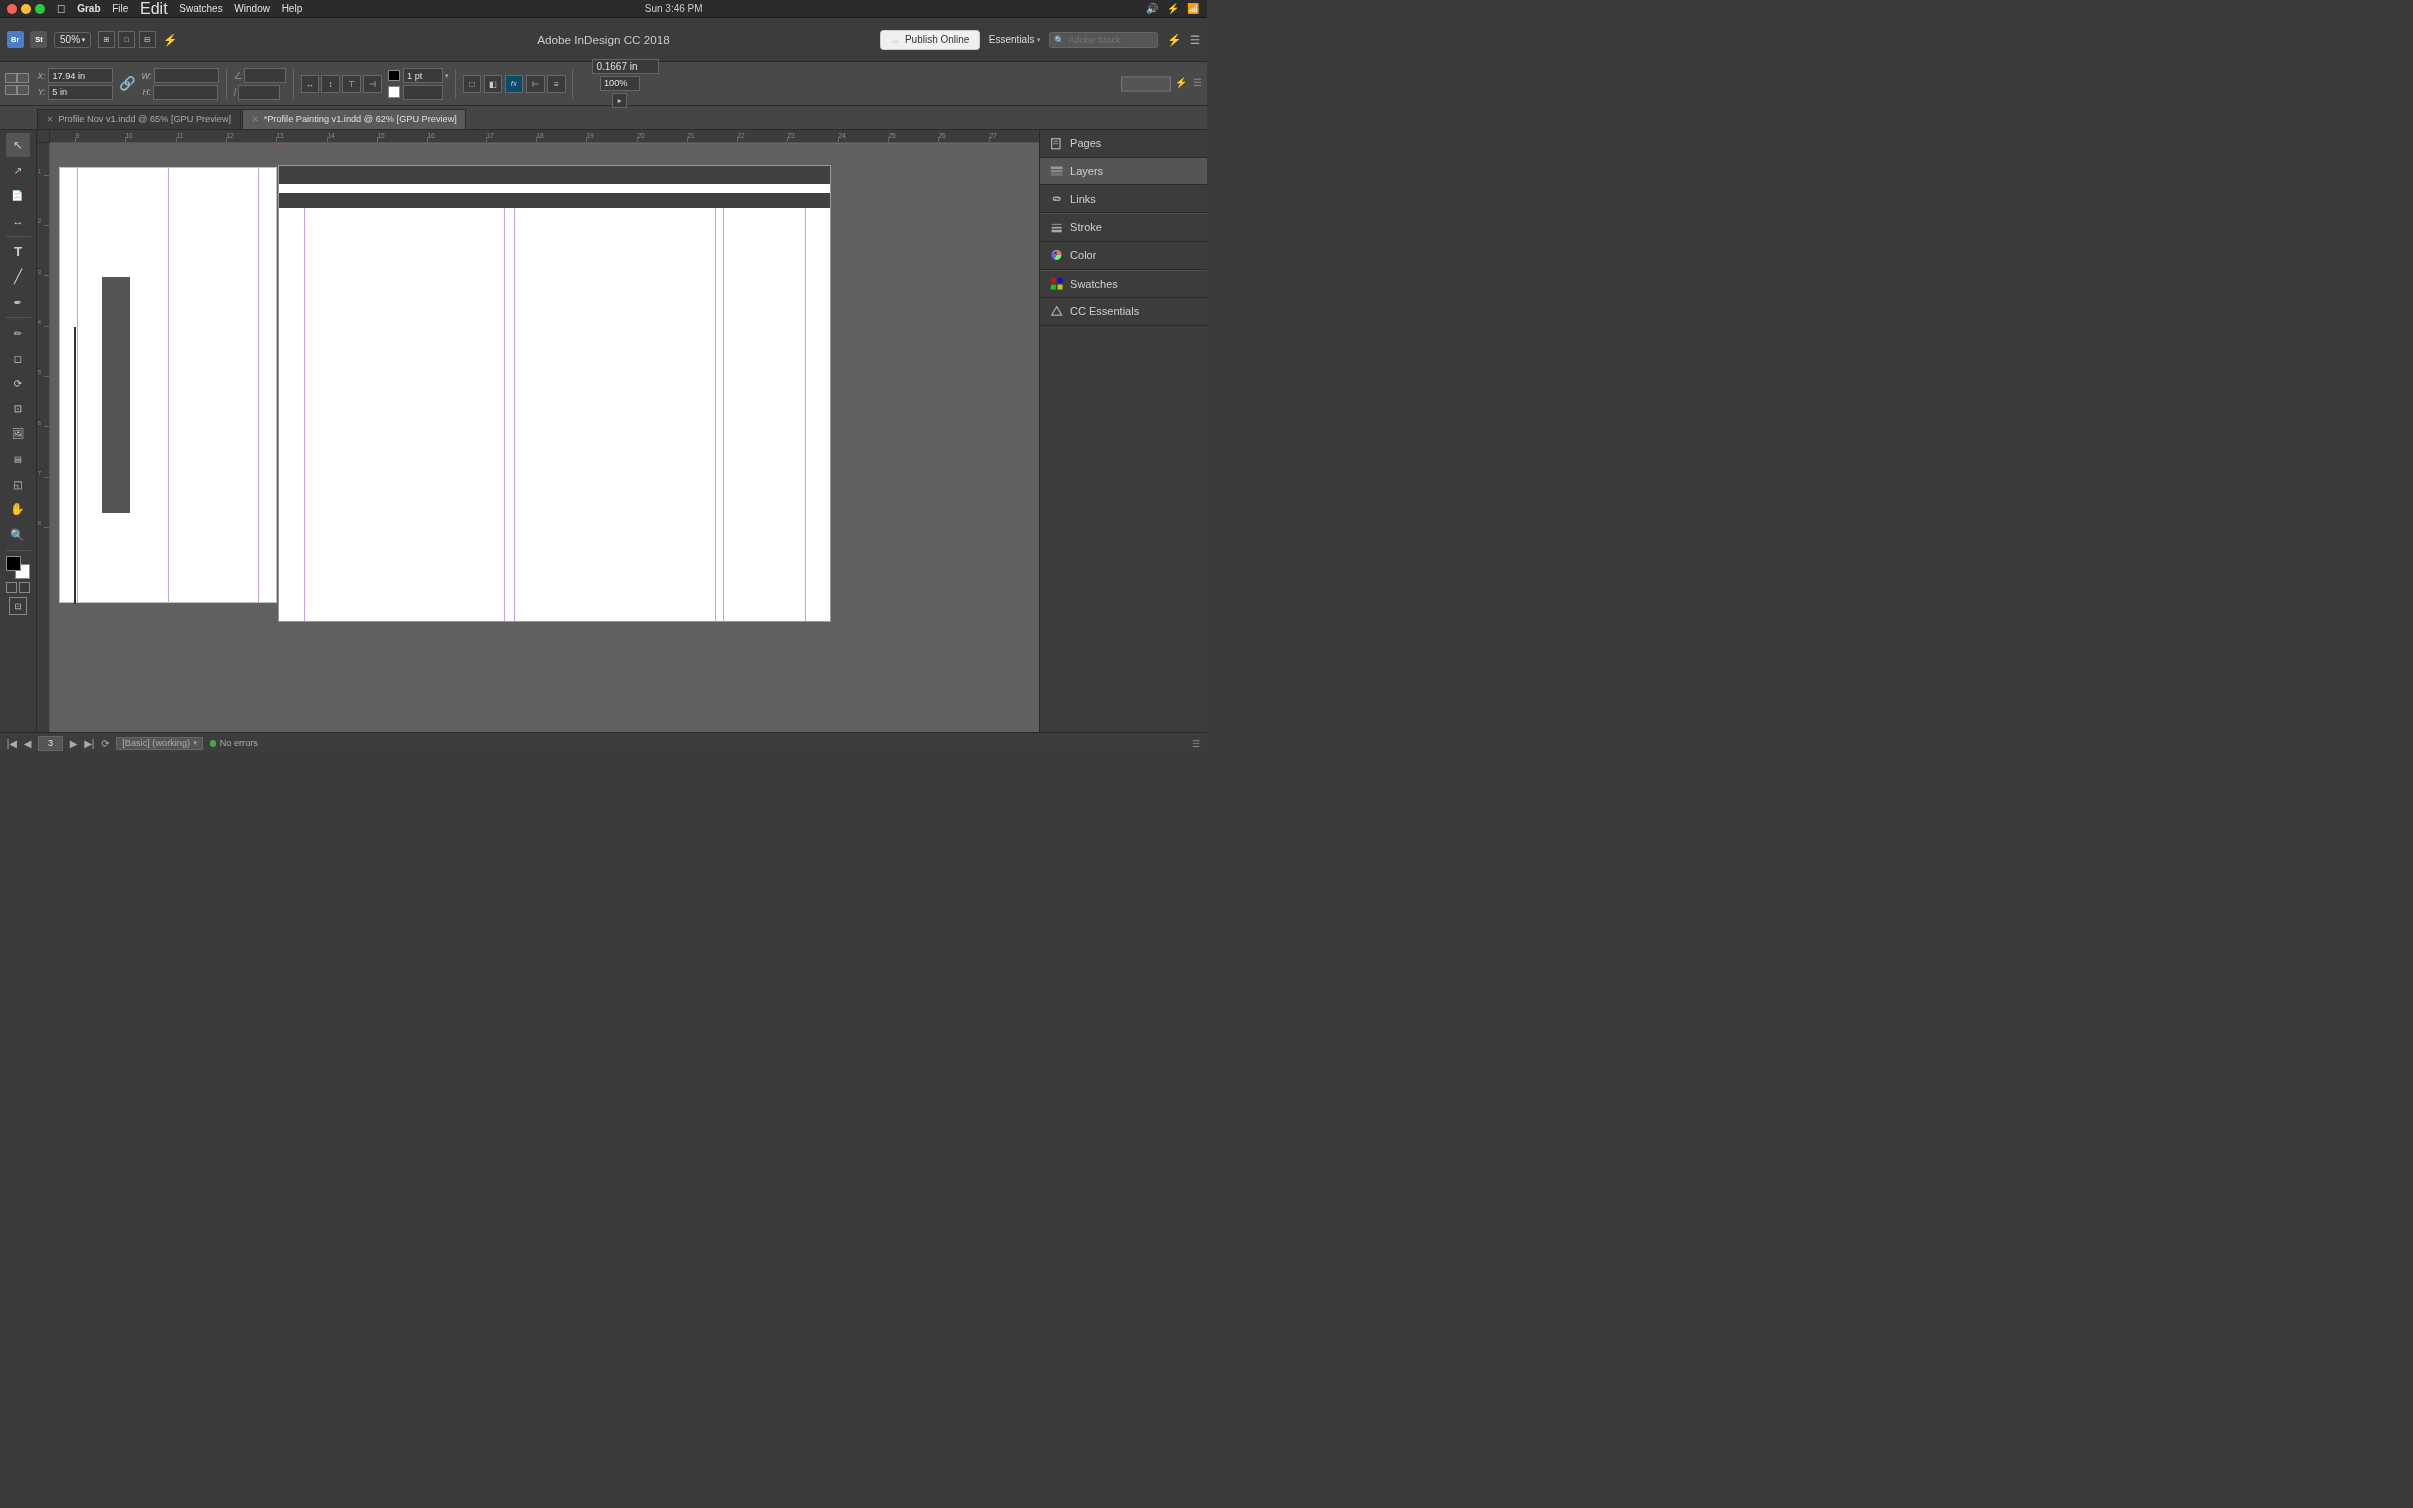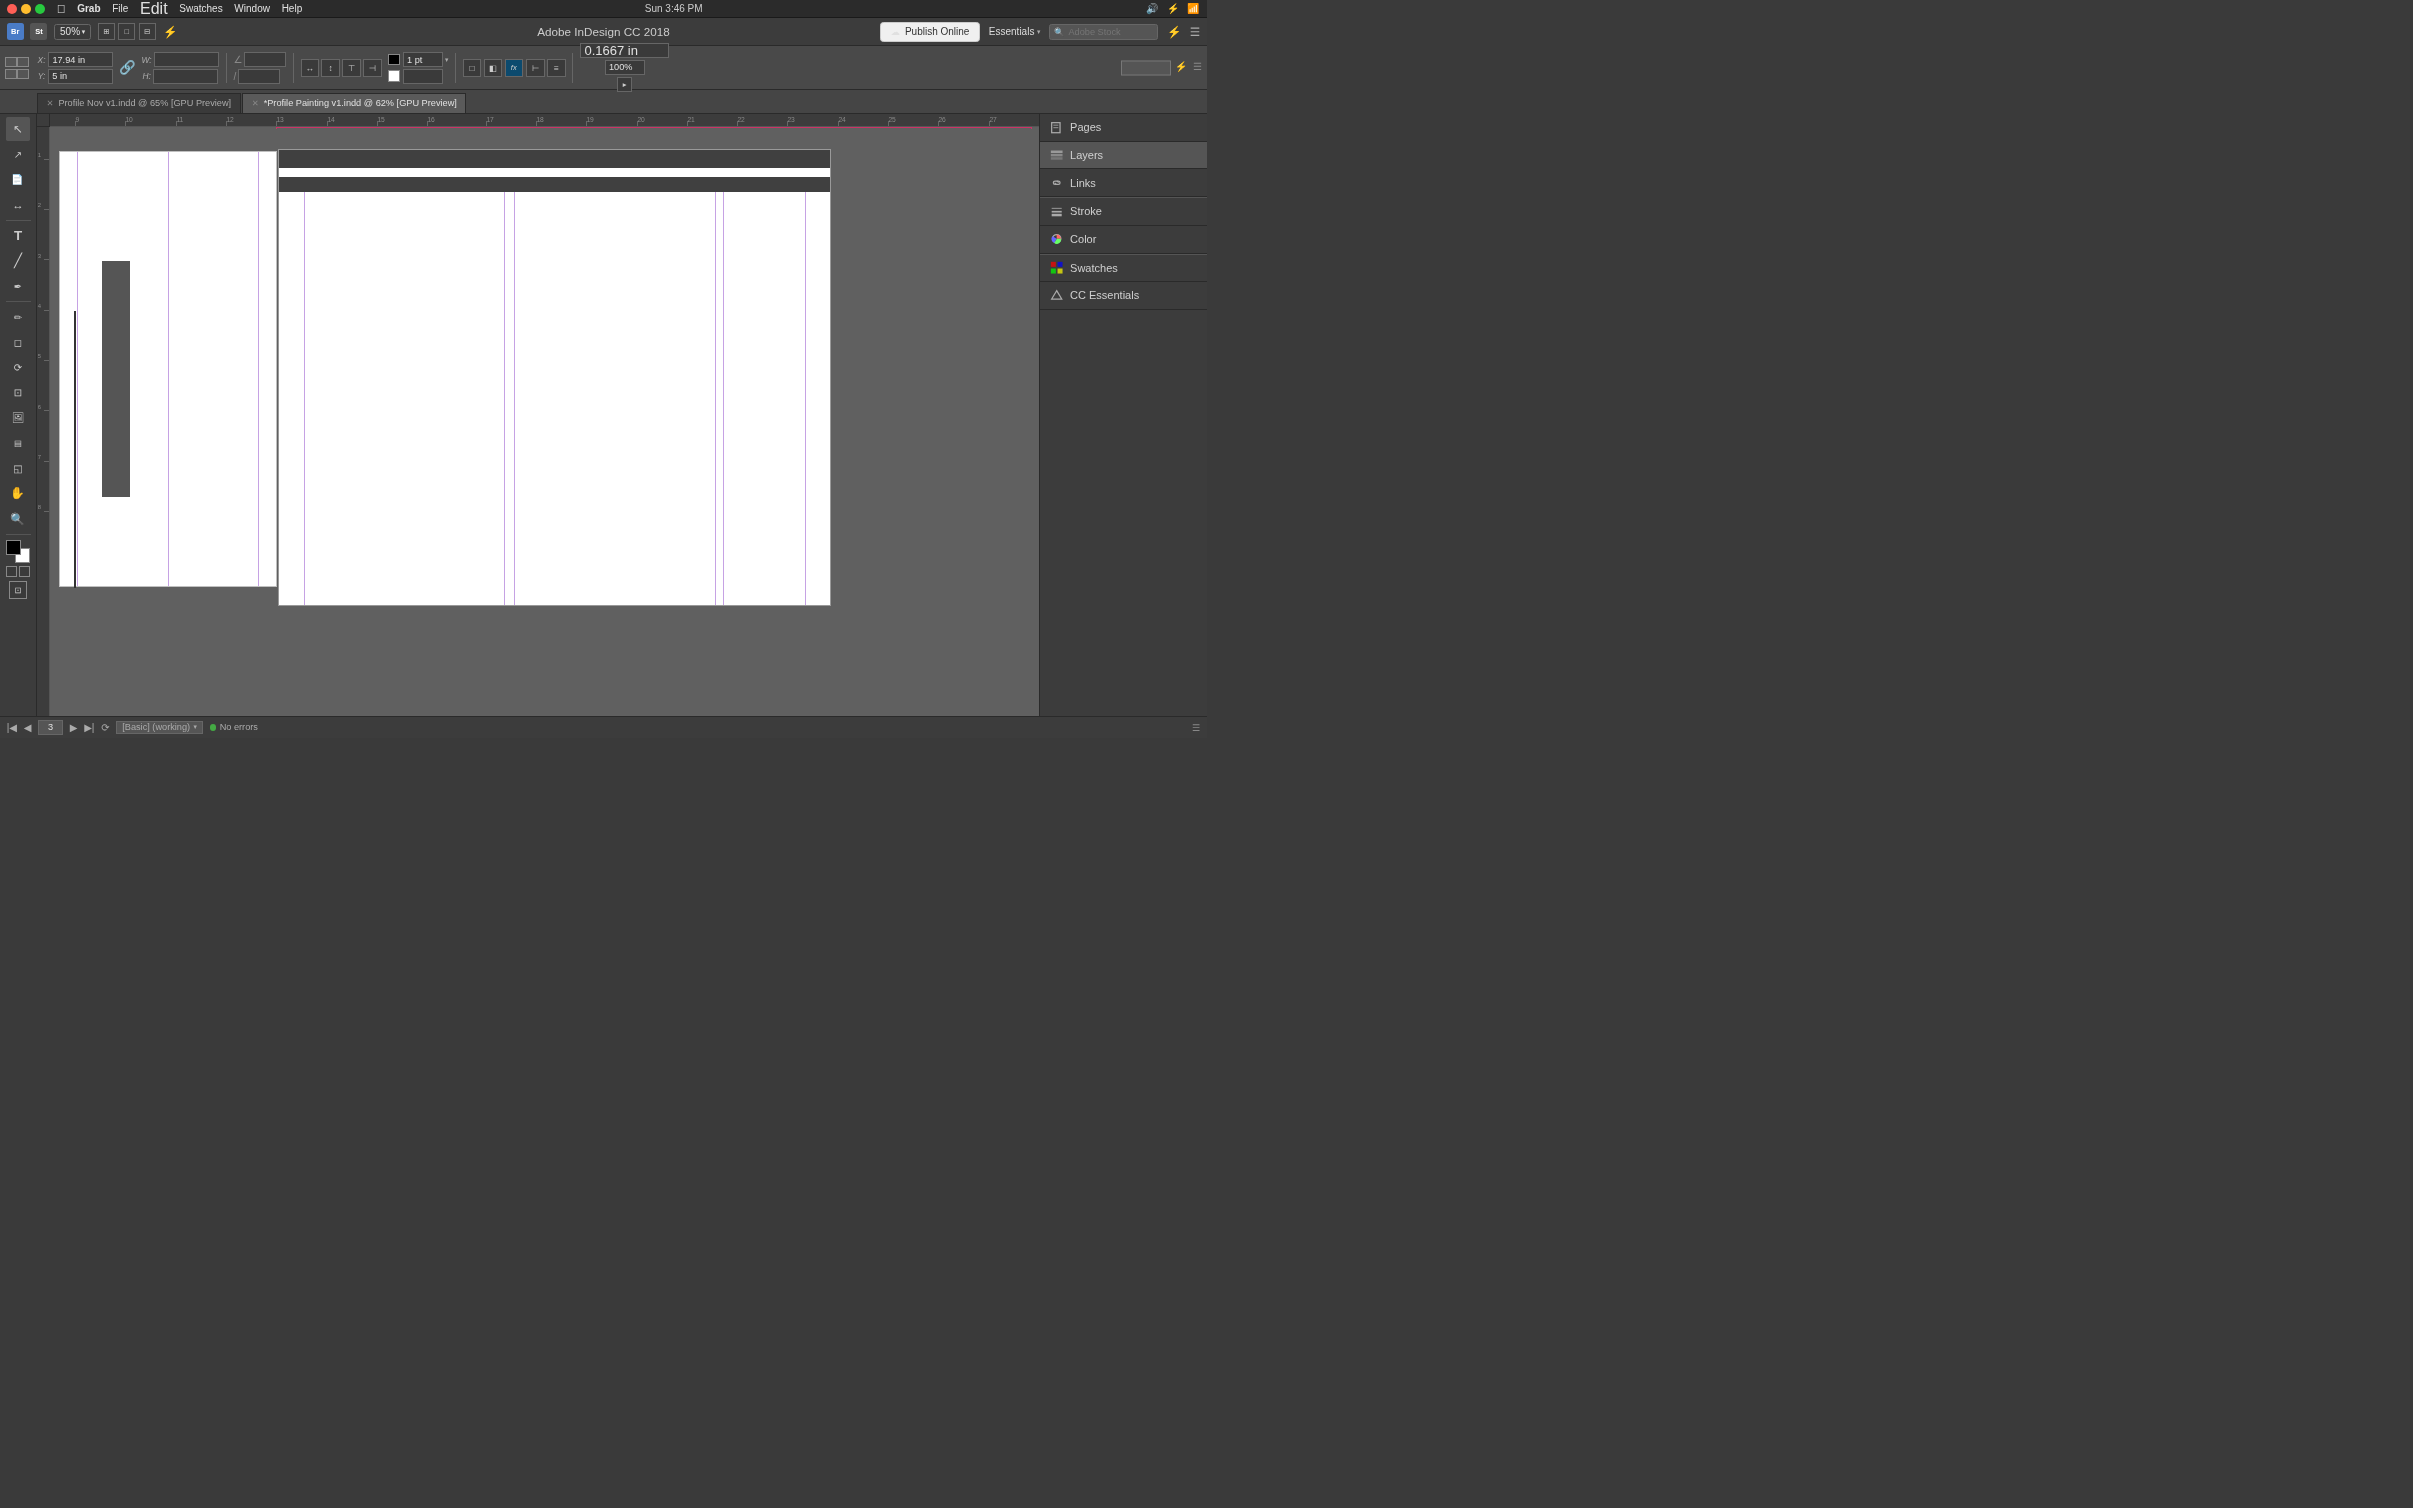--- a/index.html
+++ b/index.html
@@ -119,21 +119,21 @@
       border-top: 0.8px solid #2a2a2a;
       display: flex;
       align-items: center;
       padding: 0 6.7px;
       gap: 6.7px;
       font-size: 9.2px;
       color: #aaa;
     }
 
     .app-header {
-      height: 28px;
+      height: 44px;
       background: #3c3c3c;
       position: relative;
       display: flex;
       align-items: center;
       border-bottom: 0.8px solid #2a2a2a;
     }
     .app-title {
       position: absolute;
       left: 50%;
       transform: translateX(-50%);
@@ -474,21 +474,21 @@
 
   <div style="display:flex;gap:2.5px;">
     <div style="width:18.4px;height:18.4px;border:0.8px solid #666;background:#3a3a3a;display:flex;align-items:center;justify-content:center;font-size:8.4px;color:#ccc;">⊢</div>
     <div style="width:18.4px;height:18.4px;border:0.8px solid #666;background:#3a3a3a;display:flex;align-items:center;justify-content:center;font-size:8.4px;color:#ccc;">≡</div>
   </div>
 
   <div style="width:0.8px;height:30px;background:#666;margin:0 3.4px;"></div>
 
   <div style="display:flex;flex-direction:column;gap:1.7px;">
     <div style="display:flex;align-items:center;gap:2.5px;">
-      <div style="background:#3a3a3a;border:0.8px solid #666;color:#e0e0e0;font-size:13px;padding:0.8px 3.4px;width:89px;height:15px;display:flex;align-items:center;">0.1667 in</div>
+      <div style="background:#3a3a3a;border:0.8px solid #666;color:#e0e0e0;font-size:10px;padding:0.8px 3.4px;width:67px;height:15px;display:flex;align-items:center;margin-left:12px;">0.1667 in</div>
     </div>
     <div style="display:flex;align-items:center;gap:2.5px;flex-direction:column;">
       <div style="background:#3a3a3a;border:0.8px solid #666;color:#e0e0e0;font-size:9.2px;padding:0.8px 3.4px;width:40px;height:15px;display:flex;align-items:center;">100%</div>
       <div style="width:15px;height:15px;border:0.8px solid #666;background:#3a3a3a;display:flex;align-items:center;justify-content:center;font-size:7.5px;color:#ccc;">▸</div>
     </div>
   </div>
 
   <div style="position:absolute;right:5px;top:50%;transform:translateY(-50%);display:flex;gap:5px;">
     <div style="width:50px;height:15px;background:#555;border:0.8px solid #777;"></div>
     <span style="font-size:10px;color:#888;">⚡</span>

